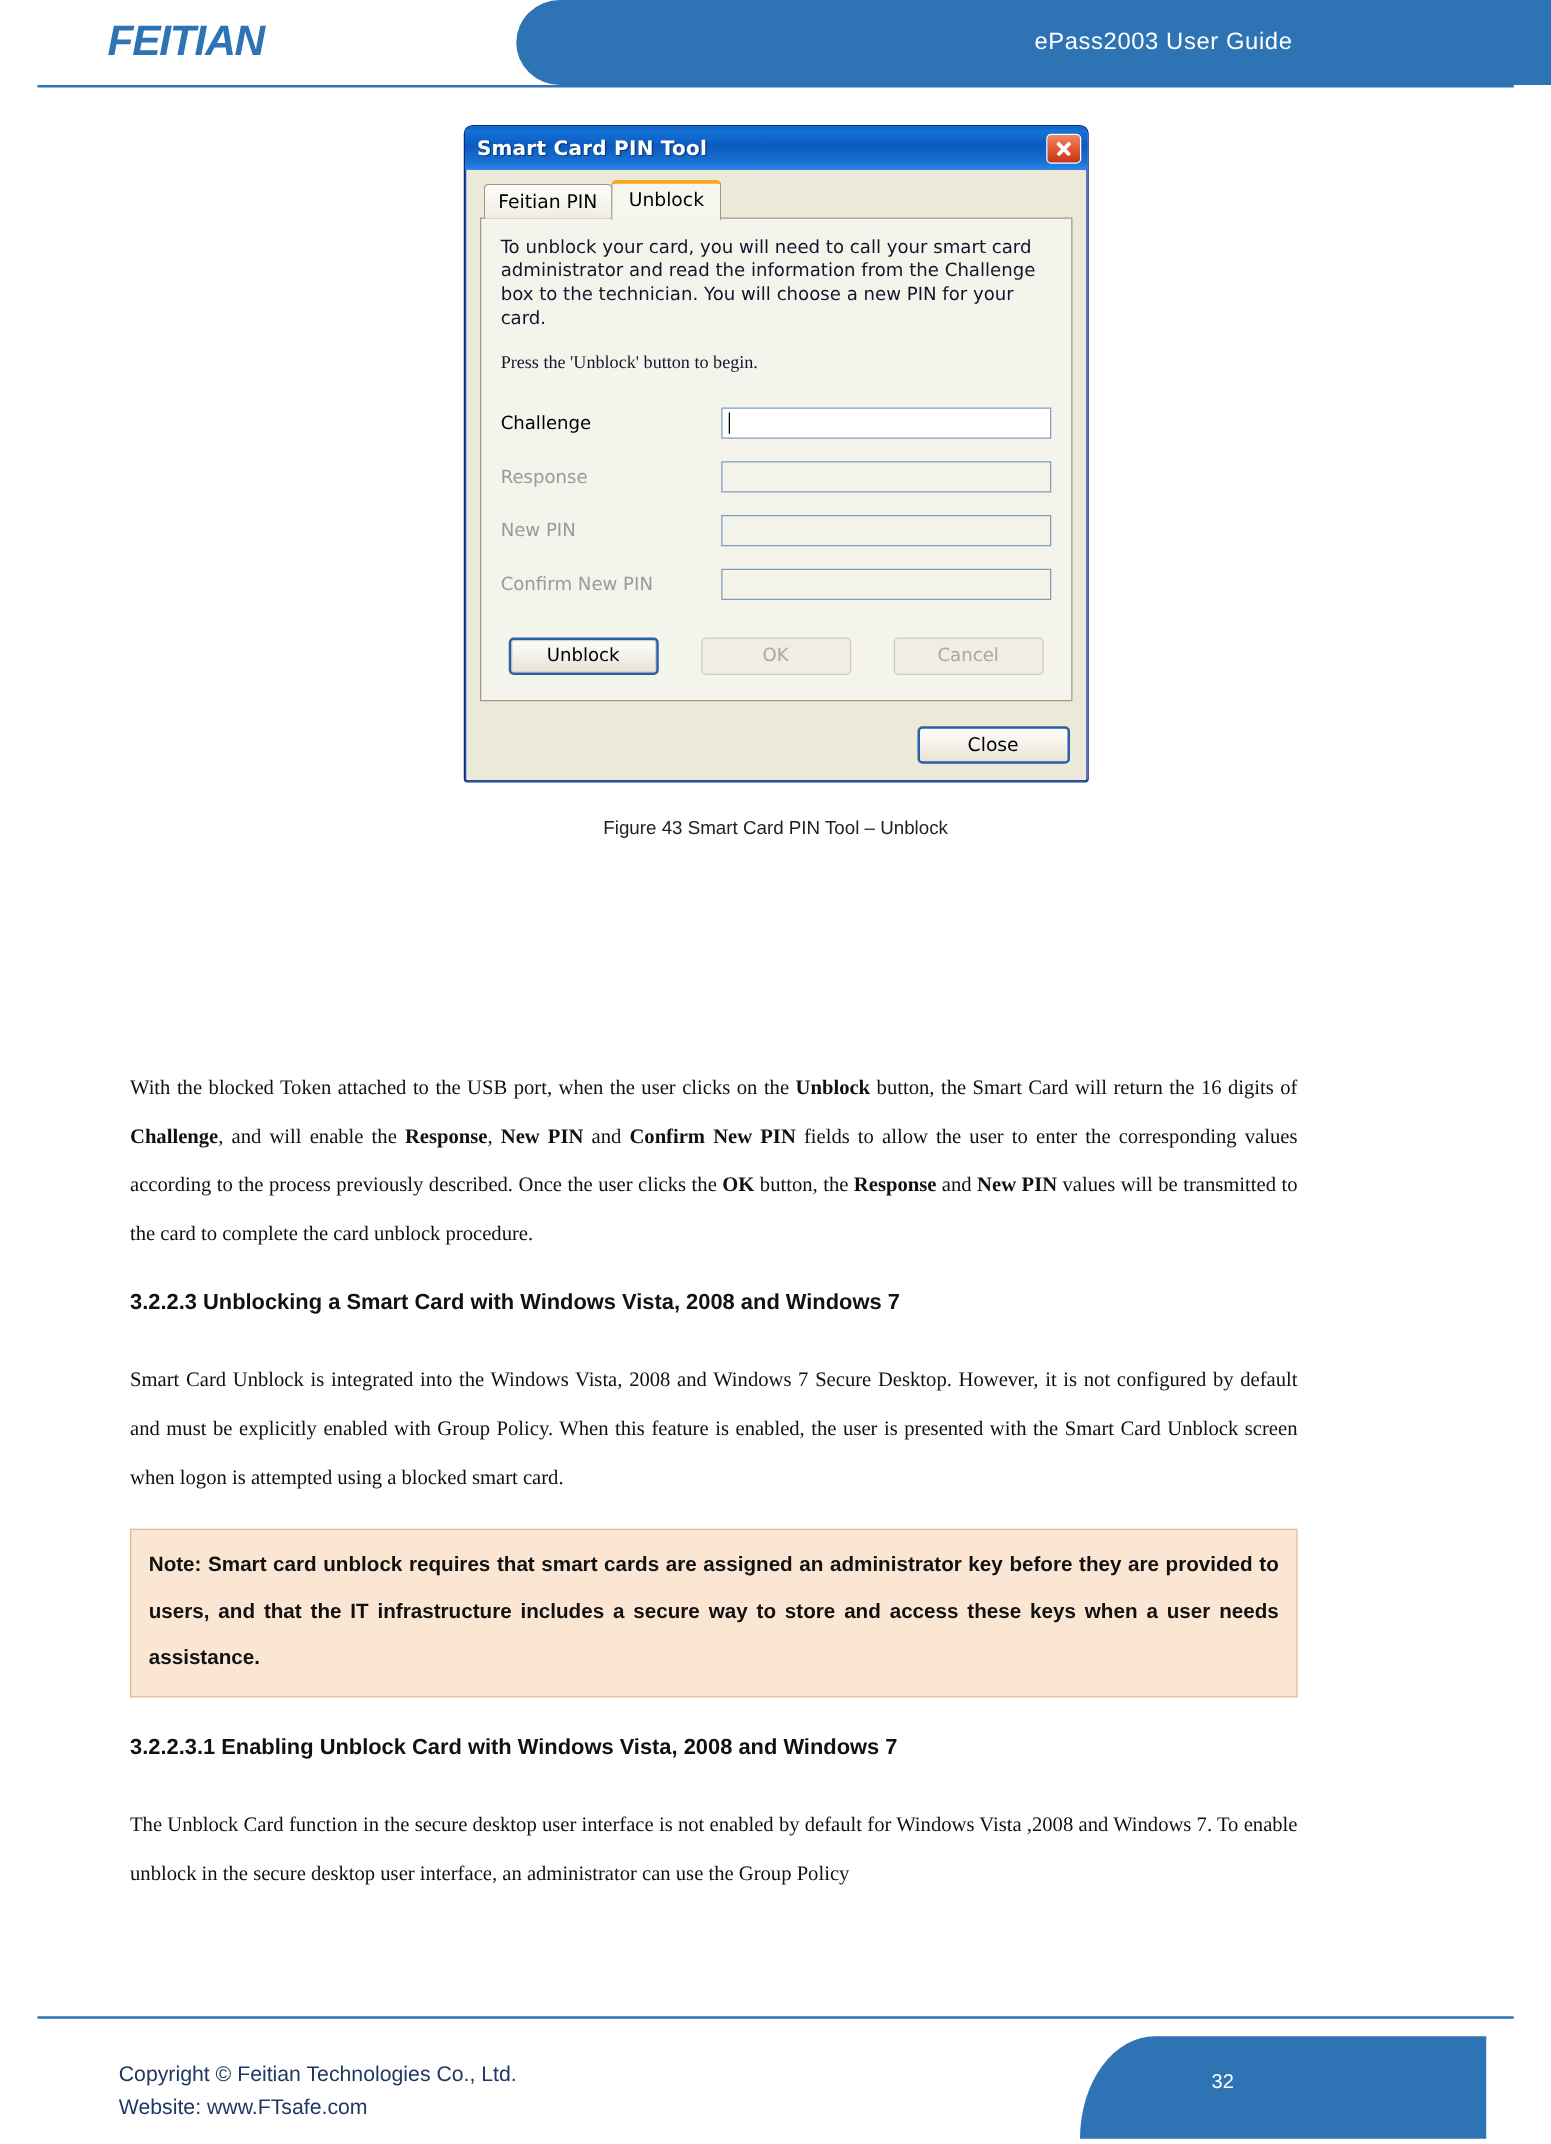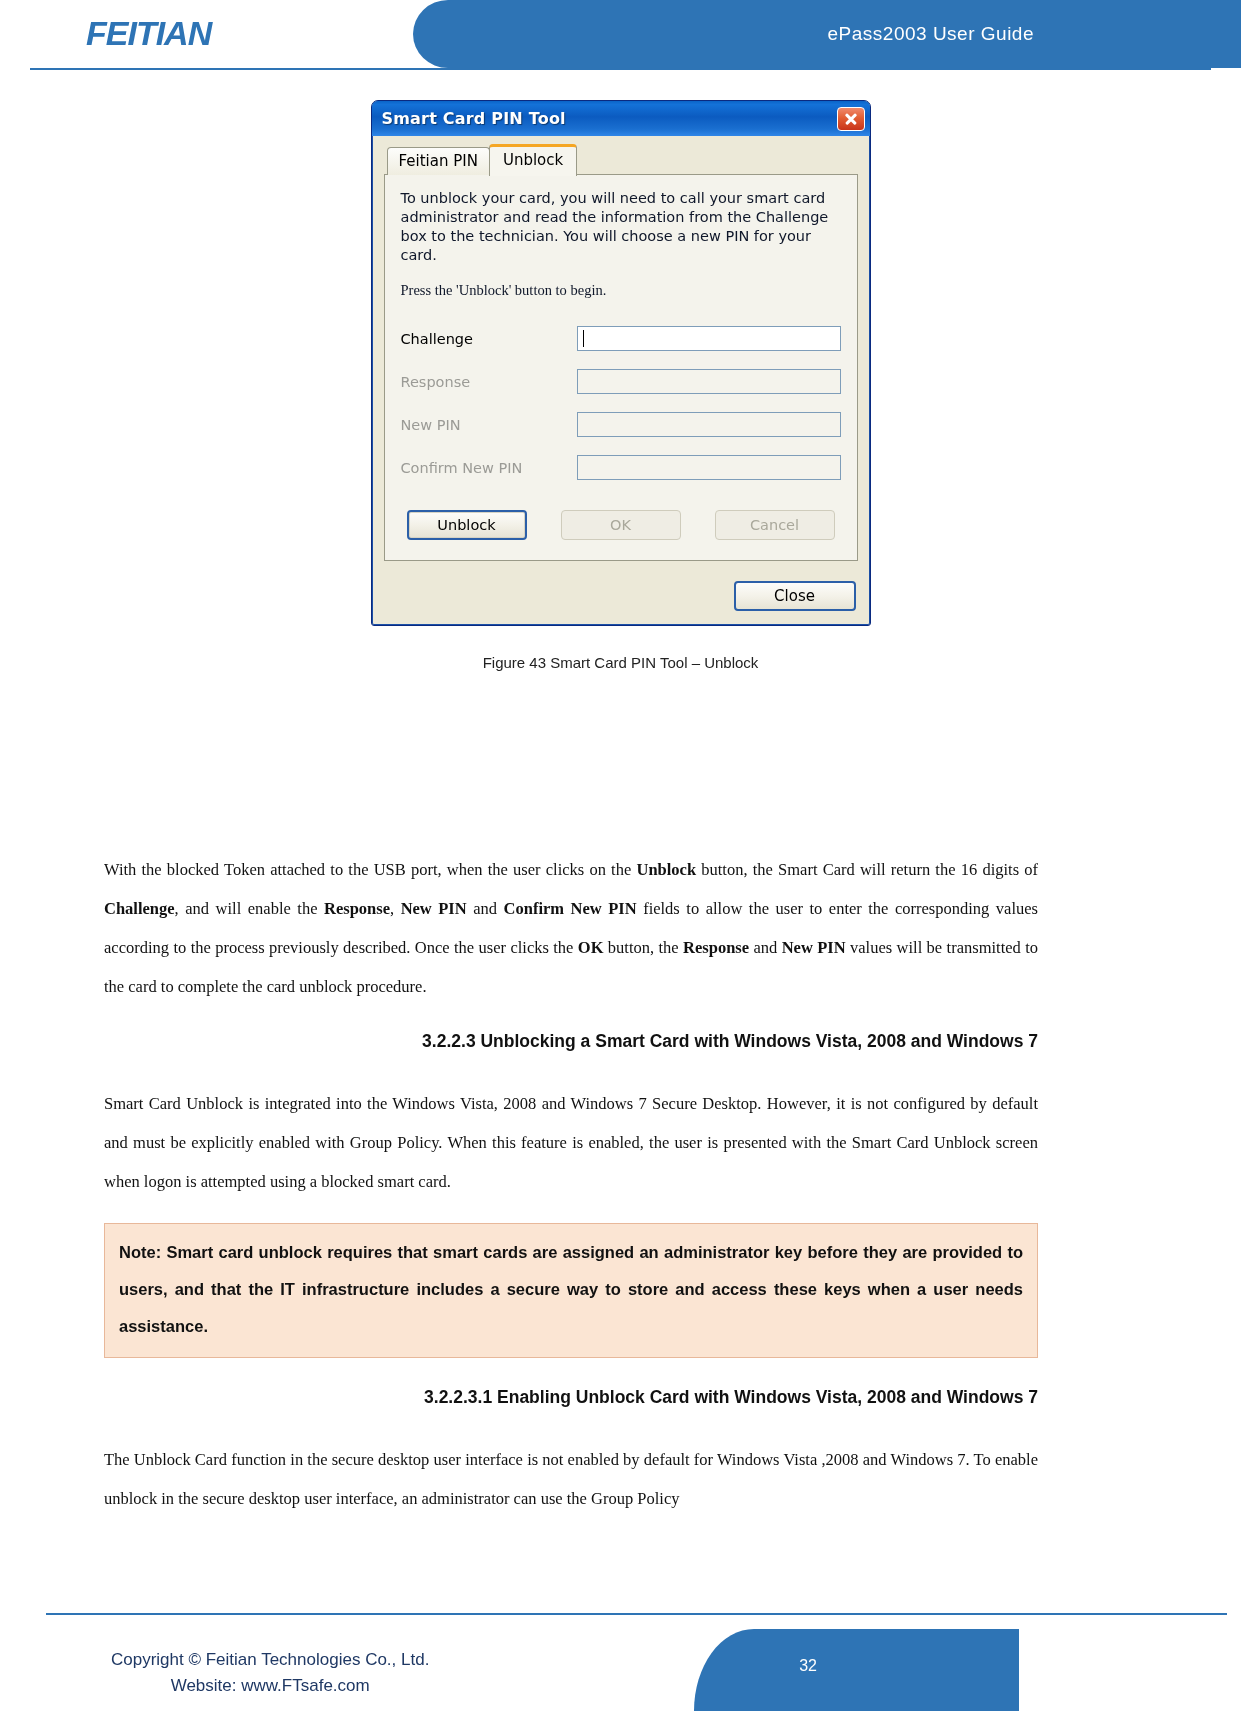--- a/index.html
+++ b/index.html
@@ -254,41 +254,39 @@
     margin:0 0 22px 0;
     font-family:Liberation Serif, serif;
   }
   .para b { font-weight:bold; }
   .heading {
     font-size:17.5px;
     font-weight:bold;
     color:#111;
     margin:22px 0 30px 0;
     line-height:26px;
-    text-align:right;
   }
   .note-box {
     background:#FBE5D3;
     border:1px solid #E8B89A;
     padding:10px 14px 12px 14px;
     margin:8px 0 26px 0;
     font-size:16.5px;
     line-height:37px;
     color:#111;
     text-align:justify;
     font-weight:bold;
   }
 
   
   .page-footer {
     position:absolute;
-    left:16px; bottom:0;
-    width:1003px;
+    left:0; bottom:0;
+    width:1189px;
     height:110px;
-    text-align:center;
   }
   .footer-rule {
     position:absolute;
     left:30px; top:8px;
     width:1181px; height:2px;
     background:#2E74B5;
   }
   .footer-blue-shape {
     position:absolute;
     right:0; top:24px;

